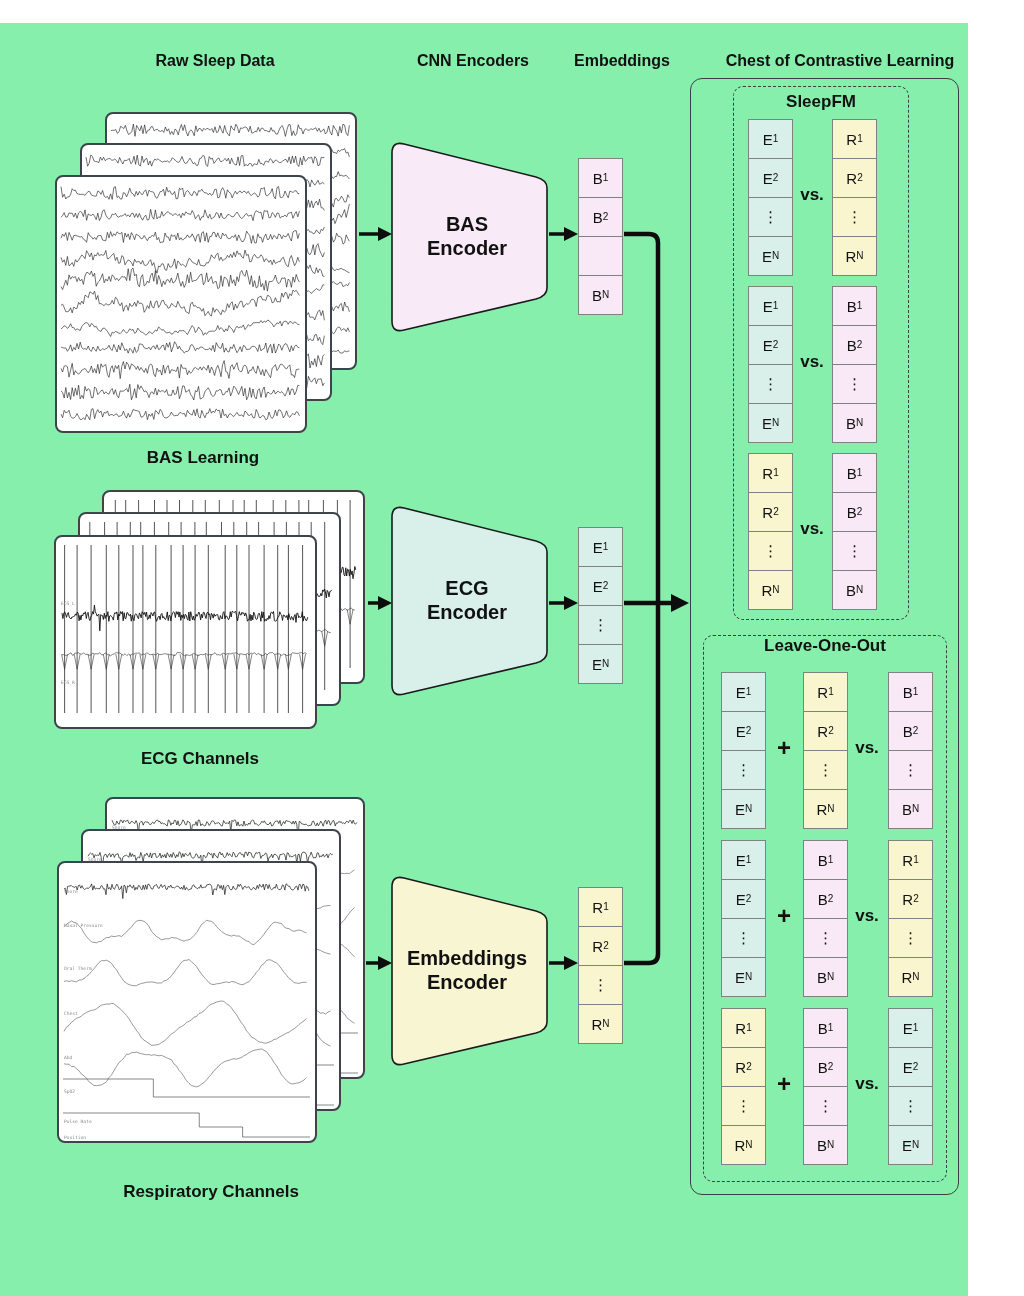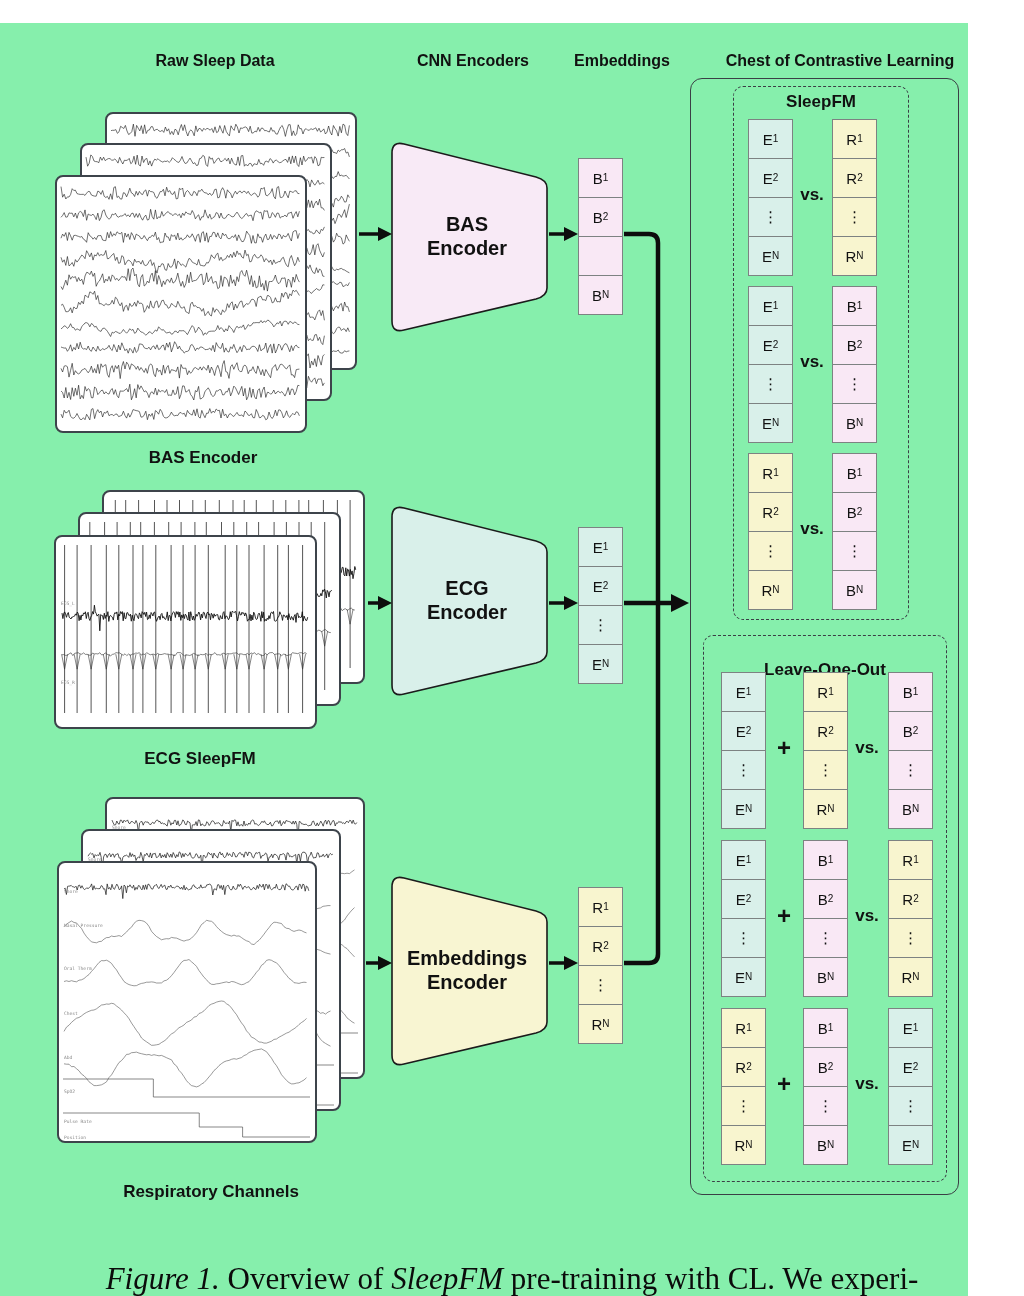--- a/index.html
+++ b/index.html
@@ -104,21 +104,21 @@
         <path d="M 4.0 80.3 L 5.6 85.2 L 7.2 82.8 L 8.8 88.4 L 10.4 79.5 L 12.0 88.9 L 13.6 87.6 L 15.2 85.5 L 16.8 89.3 L 18.4 82.6 L 20.0 85.1 L 21.6 83.1 L 23.2 80.5 L 24.8 78.0 L 26.4 79.3 L 28.0 81.7 L 29.6 73.7 L 31.2 76.4 L 32.8 79.8 L 34.4 75.9 L 36.0 83.1 L 37.6 77.9 L 39.2 78.9 L 40.8 75.6 L 42.4 78.9 L 44.0 77.4 L 45.6 78.3 L 47.2 77.8 L 48.8 73.5 L 50.4 81.7 L 52.0 81.5 L 53.6 79.6 L 55.2 77.8 L 56.8 76.5 L 58.4 83.5 L 60.0 80.2 L 61.6 86.3 L 63.2 85.8 L 64.8 78.7 L 66.4 79.8 L 68.0 87.8 L 69.6 85.1 L 71.2 83.0 L 72.8 83.8 L 74.4 85.5 L 76.0 88.9 L 77.6 82.2 L 79.2 85.2 L 80.8 84.6 L 82.4 84.6 L 84.0 87.1 L 85.6 83.4 L 87.2 87.9 L 88.8 88.6 L 90.4 87.6 L 92.0 84.5 L 93.6 82.7 L 95.2 88.5 L 96.8 85.6 L 98.4 92.0 L 100.0 96.1 L 101.6 89.1 L 103.2 89.8 L 104.8 86.7 L 106.4 87.1 L 108.0 92.7 L 109.6 93.3 L 111.2 86.5 L 112.8 90.0 L 114.4 90.2 L 116.0 87.6 L 117.6 81.9 L 119.2 91.6 L 120.8 83.9 L 122.4 85.7 L 124.0 88.4 L 125.6 87.2 L 127.2 88.5 L 128.8 90.1 L 130.4 85.5 L 132.0 81.4 L 133.6 82.4 L 135.2 85.1 L 136.8 86.0 L 138.4 86.6 L 140.0 88.1 L 141.6 82.4 L 143.2 88.2 L 144.8 88.5 L 146.4 88.9 L 148.0 88.7 L 149.6 85.5 L 151.2 86.1 L 152.8 83.3 L 154.4 77.8 L 156.0 80.2 L 157.6 81.4 L 159.2 77.6 L 160.8 76.1 L 162.4 83.4 L 164.0 80.2 L 165.6 83.7 L 167.2 82.4 L 168.8 81.7 L 170.4 78.4 L 172.0 80.5 L 173.6 77.1 L 175.2 80.6 L 176.8 75.3 L 178.4 79.8 L 180.0 73.9 L 181.6 77.4 L 183.2 76.4 L 184.8 80.0 L 186.4 81.2 L 188.0 73.1 L 189.6 78.6 L 191.2 77.3 L 192.8 84.9 L 194.4 84.4 L 196.0 79.4 L 197.6 77.3 L 199.2 80.1 L 200.8 81.0 L 202.4 80.3 L 204.0 77.8 L 205.6 79.8 L 207.2 84.8 L 208.8 81.6 L 210.4 82.8 L 212.0 85.4 L 213.6 83.0 L 215.2 87.7 L 216.8 82.8 L 218.4 86.4 L 220.0 85.5 L 221.6 84.6 L 223.2 84.6 L 224.8 81.4 L 226.4 80.3 L 228.0 85.2 L 229.6 88.5 L 231.2 89.8 L 232.8 81.5 L 234.4 78.5 L 236.0 83.9 L 237.6 88.7 L 239.2 85.8 L 240.8 80.3 L 242.4 84.8" fill="none" stroke="#1c1c1c" stroke-width="0.7" opacity="0.9"></path>
         <path d="M 4.0 109.6 L 5.6 112.5 L 7.2 107.9 L 8.8 103.2 L 10.4 108.2 L 12.0 97.8 L 13.6 102.2 L 15.2 99.6 L 16.8 100.5 L 18.4 99.6 L 20.0 104.6 L 21.6 100.5 L 23.2 104.0 L 24.8 102.2 L 26.4 107.4 L 28.0 99.0 L 29.6 95.4 L 31.2 95.7 L 32.8 97.6 L 34.4 94.1 L 36.0 99.4 L 37.6 96.2 L 39.2 109.3 L 40.8 105.5 L 42.4 104.0 L 44.0 100.7 L 45.6 96.8 L 47.2 105.8 L 48.8 102.1 L 50.4 104.1 L 52.0 99.4 L 53.6 104.4 L 55.2 97.9 L 56.8 99.5 L 58.4 102.9 L 60.0 101.3 L 61.6 103.7 L 63.2 101.7 L 64.8 99.4 L 66.4 100.1 L 68.0 99.8 L 69.6 103.6 L 71.2 91.7 L 72.8 103.6 L 74.4 92.7 L 76.0 91.0 L 77.6 98.9 L 79.2 97.2 L 80.8 107.2 L 82.4 109.8 L 84.0 100.3 L 85.6 97.6 L 87.2 109.0 L 88.8 107.6 L 90.4 104.0 L 92.0 105.9 L 93.6 98.5 L 95.2 96.1 L 96.8 104.3 L 98.4 93.5 L 100.0 107.3 L 101.6 98.5 L 103.2 103.0 L 104.8 109.7 L 106.4 103.9 L 108.0 107.5 L 109.6 102.9 L 111.2 102.7 L 112.8 105.5 L 114.4 100.9 L 116.0 106.1 L 117.6 105.1 L 119.2 102.1 L 120.8 96.1 L 122.4 103.9 L 124.0 109.2 L 125.6 104.4 L 127.2 110.4 L 128.8 106.9 L 130.4 97.8 L 132.0 105.9 L 133.6 95.2 L 135.2 104.7 L 136.8 103.7 L 138.4 103.5 L 140.0 102.6 L 141.6 100.2 L 143.2 97.7 L 144.8 97.2 L 146.4 107.8 L 148.0 105.1 L 149.6 95.8 L 151.2 105.0 L 152.8 102.1 L 154.4 99.5 L 156.0 106.4 L 157.6 104.9 L 159.2 104.5 L 160.8 111.6 L 162.4 110.6 L 164.0 98.6 L 165.6 109.4 L 167.2 100.2 L 168.8 100.8 L 170.4 103.2 L 172.0 109.5 L 173.6 98.0 L 175.2 106.3 L 176.8 102.7 L 178.4 108.8 L 180.0 99.7 L 181.6 104.6 L 183.2 95.6 L 184.8 93.5 L 186.4 97.7 L 188.0 99.3 L 189.6 93.2 L 191.2 100.0 L 192.8 107.4 L 194.4 98.6 L 196.0 109.8 L 197.6 103.7 L 199.2 110.9 L 200.8 109.9 L 202.4 98.8 L 204.0 109.9 L 205.6 106.4 L 207.2 113.2 L 208.8 103.5 L 210.4 114.1 L 212.0 104.7 L 213.6 104.5 L 215.2 104.5 L 216.8 102.4 L 218.4 98.0 L 220.0 104.2 L 221.6 106.8 L 223.2 105.2 L 224.8 101.0 L 226.4 101.3 L 228.0 100.8 L 229.6 110.2 L 231.2 102.0 L 232.8 103.7 L 234.4 110.3 L 236.0 100.0 L 237.6 105.2 L 239.2 97.4 L 240.8 102.2 L 242.4 105.1" fill="none" stroke="#1c1c1c" stroke-width="0.7" opacity="0.9"></path>
         <path d="M 4.0 128.3 L 5.6 127.2 L 7.2 130.4 L 8.8 134.7 L 10.4 134.7 L 12.0 134.0 L 13.6 130.8 L 15.2 135.9 L 16.8 129.9 L 18.4 131.5 L 20.0 131.4 L 21.6 125.3 L 23.2 127.5 L 24.8 124.1 L 26.4 126.8 L 28.0 118.2 L 29.6 119.1 L 31.2 120.7 L 32.8 114.9 L 34.4 115.6 L 36.0 117.3 L 37.6 114.2 L 39.2 122.6 L 40.8 118.5 L 42.4 126.8 L 44.0 126.6 L 45.6 127.7 L 47.2 128.7 L 48.8 126.6 L 50.4 127.7 L 52.0 127.9 L 53.6 126.9 L 55.2 123.3 L 56.8 127.1 L 58.4 120.2 L 60.0 121.7 L 61.6 126.1 L 63.2 128.8 L 64.8 125.7 L 66.4 134.4 L 68.0 129.4 L 69.6 128.3 L 71.2 133.4 L 72.8 126.4 L 74.4 129.3 L 76.0 128.6 L 77.6 125.2 L 79.2 129.3 L 80.8 123.7 L 82.4 126.6 L 84.0 126.0 L 85.6 127.2 L 87.2 135.3 L 88.8 132.6 L 90.4 128.6 L 92.0 131.5 L 93.6 123.9 L 95.2 130.0 L 96.8 131.0 L 98.4 124.9 L 100.0 123.9 L 101.6 130.5 L 103.2 127.9 L 104.8 123.6 L 106.4 123.2 L 108.0 127.6 L 109.6 127.9 L 111.2 131.3 L 112.8 130.4 L 114.4 126.5 L 116.0 127.6 L 117.6 129.3 L 119.2 130.1 L 120.8 124.3 L 122.4 127.8 L 124.0 130.9 L 125.6 130.9 L 127.2 129.7 L 128.8 134.7 L 130.4 135.5 L 132.0 136.6 L 133.6 127.0 L 135.2 125.1 L 136.8 129.3 L 138.4 128.5 L 140.0 130.4 L 141.6 130.5 L 143.2 131.2 L 144.8 134.3 L 146.4 131.5 L 148.0 138.7 L 149.6 136.6 L 151.2 134.4 L 152.8 137.9 L 154.4 139.0 L 156.0 130.6 L 157.6 135.3 L 159.2 132.1 L 160.8 133.0 L 162.4 135.6 L 164.0 137.8 L 165.6 132.8 L 167.2 135.2 L 168.8 133.8 L 170.4 126.7 L 172.0 130.6 L 173.6 126.3 L 175.2 124.8 L 176.8 133.0 L 178.4 127.0 L 180.0 131.2 L 181.6 127.6 L 183.2 124.5 L 184.8 124.0 L 186.4 130.4 L 188.0 128.0 L 189.6 126.6 L 191.2 127.4 L 192.8 125.5 L 194.4 122.6 L 196.0 122.2 L 197.6 123.6 L 199.2 129.5 L 200.8 120.8 L 202.4 119.9 L 204.0 119.2 L 205.6 122.9 L 207.2 122.7 L 208.8 123.6 L 210.4 118.5 L 212.0 118.8 L 213.6 120.6 L 215.2 125.9 L 216.8 125.1 L 218.4 120.7 L 220.0 124.8 L 221.6 124.6 L 223.2 125.0 L 224.8 116.1 L 226.4 120.2 L 228.0 115.6 L 229.6 116.0 L 231.2 121.7 L 232.8 116.8 L 234.4 118.7 L 236.0 113.1 L 237.6 114.6 L 239.2 113.3 L 240.8 115.8 L 242.4 118.5" fill="none" stroke="#1c1c1c" stroke-width="0.7" opacity="0.9"></path>
         <path d="M 4.0 151.9 L 5.6 150.7 L 7.2 148.8 L 8.8 149.4 L 10.4 151.4 L 12.0 150.0 L 13.6 146.7 L 15.2 150.4 L 16.8 150.6 L 18.4 153.2 L 20.0 151.8 L 21.6 152.6 L 23.2 153.5 L 24.8 149.4 L 26.4 147.9 L 28.0 145.9 L 29.6 145.7 L 31.2 146.6 L 32.8 149.8 L 34.4 146.5 L 36.0 147.6 L 37.6 150.1 L 39.2 149.3 L 40.8 152.5 L 42.4 153.7 L 44.0 154.4 L 45.6 151.5 L 47.2 151.1 L 48.8 152.3 L 50.4 154.3 L 52.0 156.9 L 53.6 159.5 L 55.2 155.2 L 56.8 156.0 L 58.4 154.5 L 60.0 155.0 L 61.6 156.0 L 63.2 156.5 L 64.8 154.9 L 66.4 152.5 L 68.0 154.6 L 69.6 156.2 L 71.2 154.4 L 72.8 151.7 L 74.4 153.3 L 76.0 152.4 L 77.6 156.3 L 79.2 155.3 L 80.8 151.1 L 82.4 153.3 L 84.0 155.0 L 85.6 155.4 L 87.2 156.6 L 88.8 158.1 L 90.4 157.0 L 92.0 154.8 L 93.6 155.3 L 95.2 156.8 L 96.8 155.1 L 98.4 153.0 L 100.0 154.2 L 101.6 149.9 L 103.2 151.4 L 104.8 153.2 L 106.4 152.6 L 108.0 154.8 L 109.6 155.9 L 111.2 155.6 L 112.8 155.0 L 114.4 157.2 L 116.0 156.7 L 117.6 154.3 L 119.2 154.2 L 120.8 156.0 L 122.4 153.5 L 124.0 153.9 L 125.6 153.7 L 127.2 153.8 L 128.8 155.6 L 130.4 157.6 L 132.0 154.4 L 133.6 151.4 L 135.2 148.6 L 136.8 150.4 L 138.4 155.6 L 140.0 153.3 L 141.6 150.1 L 143.2 152.2 L 144.8 154.0 L 146.4 158.3 L 148.0 155.8 L 149.6 157.3 L 151.2 154.9 L 152.8 154.3 L 154.4 154.2 L 156.0 154.1 L 157.6 154.1 L 159.2 152.8 L 160.8 148.5 L 162.4 152.6 L 164.0 150.5 L 165.6 152.1 L 167.2 154.9 L 168.8 151.8 L 170.4 154.0 L 172.0 148.6 L 173.6 150.7 L 175.2 152.3 L 176.8 155.5 L 178.4 151.6 L 180.0 149.2 L 181.6 151.0 L 183.2 149.9 L 184.8 150.3 L 186.4 147.9 L 188.0 152.5 L 189.6 150.5 L 191.2 147.6 L 192.8 149.0 L 194.4 148.3 L 196.0 145.8 L 197.6 145.8 L 199.2 145.6 L 200.8 145.6 L 202.4 145.8 L 204.0 143.5 L 205.6 145.9 L 207.2 144.0 L 208.8 145.2 L 210.4 143.2 L 212.0 143.5 L 213.6 145.5 L 215.2 146.8 L 216.8 149.9 L 218.4 148.0 L 220.0 145.8 L 221.6 146.7 L 223.2 144.2 L 224.8 149.0 L 226.4 144.9 L 228.0 144.1 L 229.6 144.5 L 231.2 147.3 L 232.8 144.5 L 234.4 145.0 L 236.0 146.8 L 237.6 144.9 L 239.2 145.8 L 240.8 147.4 L 242.4 147.6" fill="none" stroke="#1c1c1c" stroke-width="0.7" opacity="0.9"></path>
         <path d="M 4.0 170.0 L 5.6 170.6 L 7.2 171.1 L 8.8 170.9 L 10.4 174.3 L 12.0 172.1 L 13.6 167.8 L 15.2 174.2 L 16.8 170.4 L 18.4 172.8 L 20.0 166.4 L 21.6 172.0 L 23.2 165.2 L 24.8 170.7 L 26.4 172.0 L 28.0 171.6 L 29.6 172.6 L 31.2 169.0 L 32.8 173.1 L 34.4 174.3 L 36.0 170.0 L 37.6 172.3 L 39.2 174.3 L 40.8 169.2 L 42.4 173.1 L 44.0 173.4 L 45.6 171.5 L 47.2 172.7 L 48.8 171.7 L 50.4 171.0 L 52.0 168.3 L 53.6 172.0 L 55.2 173.5 L 56.8 167.5 L 58.4 171.3 L 60.0 175.0 L 61.6 168.2 L 63.2 173.0 L 64.8 165.8 L 66.4 169.8 L 68.0 173.7 L 69.6 171.9 L 71.2 176.2 L 72.8 171.3 L 74.4 172.9 L 76.0 176.1 L 77.6 170.3 L 79.2 175.4 L 80.8 173.8 L 82.4 166.9 L 84.0 167.1 L 85.6 167.6 L 87.2 170.7 L 88.8 171.5 L 90.4 171.7 L 92.0 170.2 L 93.6 172.9 L 95.2 169.8 L 96.8 168.9 L 98.4 172.1 L 100.0 167.8 L 101.6 172.5 L 103.2 171.8 L 104.8 168.8 L 106.4 168.0 L 108.0 173.2 L 109.6 166.0 L 111.2 170.3 L 112.8 165.3 L 114.4 174.9 L 116.0 170.3 L 117.6 164.7 L 119.2 167.2 L 120.8 172.0 L 122.4 169.0 L 124.0 172.7 L 125.6 173.5 L 127.2 176.1 L 128.8 174.5 L 130.4 174.4 L 132.0 173.3 L 133.6 168.3 L 135.2 167.5 L 136.8 170.1 L 138.4 173.7 L 140.0 171.0 L 141.6 172.2 L 143.2 170.0 L 144.8 170.1 L 146.4 170.9 L 148.0 172.7 L 149.6 172.5 L 151.2 172.3 L 152.8 171.0 L 154.4 173.4 L 156.0 168.3 L 157.6 174.8 L 159.2 165.6 L 160.8 168.9 L 162.4 170.9 L 164.0 171.4 L 165.6 166.2 L 167.2 175.2 L 168.8 170.9 L 170.4 174.4 L 172.0 175.1 L 173.6 169.8 L 175.2 171.7 L 176.8 167.4 L 178.4 172.0 L 180.0 175.7 L 181.6 173.3 L 183.2 169.7 L 184.8 174.7 L 186.4 168.5 L 188.0 169.3 L 189.6 172.7 L 191.2 172.2 L 192.8 172.3 L 194.4 169.9 L 196.0 169.2 L 197.6 169.6 L 199.2 171.0 L 200.8 174.5 L 202.4 167.7 L 204.0 173.9 L 205.6 172.1 L 207.2 171.5 L 208.8 166.0 L 210.4 175.6 L 212.0 170.3 L 213.6 167.4 L 215.2 176.1 L 216.8 166.8 L 218.4 176.0 L 220.0 172.3 L 221.6 167.0 L 223.2 168.6 L 224.8 173.2 L 226.4 169.0 L 228.0 166.7 L 229.6 167.1 L 231.2 170.6 L 232.8 174.8 L 234.4 168.7 L 236.0 173.7 L 237.6 169.4 L 239.2 168.0 L 240.8 170.3 L 242.4 170.6" fill="none" stroke="#1c1c1c" stroke-width="0.7" opacity="0.9"></path>
         <path d="M 4.0 191.4 L 5.6 195.0 L 7.2 189.1 L 8.8 188.7 L 10.4 189.7 L 12.0 200.1 L 13.6 193.3 L 15.2 186.3 L 16.8 198.0 L 18.4 193.7 L 20.0 196.0 L 21.6 196.9 L 23.2 195.8 L 24.8 193.1 L 26.4 192.4 L 28.0 191.4 L 29.6 193.6 L 31.2 195.8 L 32.8 193.6 L 34.4 189.1 L 36.0 195.6 L 37.6 191.6 L 39.2 196.1 L 40.8 187.4 L 42.4 196.5 L 44.0 186.8 L 45.6 190.2 L 47.2 188.4 L 48.8 187.7 L 50.4 197.4 L 52.0 200.3 L 53.6 191.5 L 55.2 188.7 L 56.8 195.2 L 58.4 188.6 L 60.0 191.7 L 61.6 188.2 L 63.2 201.6 L 64.8 189.4 L 66.4 184.5 L 68.0 192.0 L 69.6 185.2 L 71.2 187.3 L 72.8 192.5 L 74.4 186.9 L 76.0 188.0 L 77.6 189.2 L 79.2 192.3 L 80.8 189.2 L 82.4 193.3 L 84.0 190.5 L 85.6 192.8 L 87.2 195.4 L 88.8 191.4 L 90.4 196.3 L 92.0 188.9 L 93.6 186.9 L 95.2 188.3 L 96.8 196.9 L 98.4 199.7 L 100.0 191.1 L 101.6 194.5 L 103.2 193.1 L 104.8 198.1 L 106.4 188.2 L 108.0 196.3 L 109.6 190.6 L 111.2 188.5 L 112.8 196.4 L 114.4 192.7 L 116.0 193.1 L 117.6 193.6 L 119.2 194.5 L 120.8 189.9 L 122.4 201.1 L 124.0 187.5 L 125.6 191.2 L 127.2 191.3 L 128.8 191.1 L 130.4 197.7 L 132.0 193.7 L 133.6 196.3 L 135.2 194.6 L 136.8 191.4 L 138.4 190.5 L 140.0 191.8 L 141.6 192.7 L 143.2 189.9 L 144.8 193.1 L 146.4 189.8 L 148.0 191.2 L 149.6 193.3 L 151.2 188.2 L 152.8 195.9 L 154.4 190.0 L 156.0 193.3 L 157.6 198.5 L 159.2 191.7 L 160.8 188.3 L 162.4 192.8 L 164.0 199.7 L 165.6 187.6 L 167.2 183.6 L 168.8 194.6 L 170.4 195.3 L 172.0 201.4 L 173.6 189.7 L 175.2 187.7 L 176.8 192.3 L 178.4 188.6 L 180.0 185.7 L 181.6 193.1 L 183.2 194.5 L 184.8 194.5 L 186.4 189.2 L 188.0 188.0 L 189.6 190.0 L 191.2 196.7 L 192.8 193.2 L 194.4 193.4 L 196.0 189.7 L 197.6 194.3 L 199.2 196.4 L 200.8 188.9 L 202.4 192.9 L 204.0 197.8 L 205.6 192.6 L 207.2 198.9 L 208.8 192.5 L 210.4 195.3 L 212.0 198.1 L 213.6 200.7 L 215.2 191.1 L 216.8 189.8 L 218.4 187.6 L 220.0 193.5 L 221.6 191.2 L 223.2 187.5 L 224.8 187.3 L 226.4 188.5 L 228.0 190.9 L 229.6 191.9 L 231.2 189.5 L 232.8 187.9 L 234.4 198.0 L 236.0 197.8 L 237.6 200.6 L 239.2 192.7 L 240.8 192.3 L 242.4 192.1" fill="none" stroke="#1c1c1c" stroke-width="0.7" opacity="0.9"></path>
         <path d="M 4.0 214.0 L 5.6 215.5 L 7.2 221.0 L 8.8 210.5 L 10.4 220.9 L 12.0 215.4 L 13.6 222.5 L 15.2 210.7 L 16.8 219.3 L 18.4 211.2 L 20.0 218.2 L 21.6 208.2 L 23.2 221.9 L 24.8 218.3 L 26.4 221.5 L 28.0 209.5 L 29.6 214.1 L 31.2 211.6 L 32.8 212.9 L 34.4 220.7 L 36.0 220.8 L 37.6 209.9 L 39.2 211.6 L 40.8 217.6 L 42.4 215.8 L 44.0 213.6 L 45.6 213.2 L 47.2 217.0 L 48.8 214.8 L 50.4 216.5 L 52.0 217.1 L 53.6 213.3 L 55.2 211.5 L 56.8 217.4 L 58.4 212.7 L 60.0 218.5 L 61.6 220.8 L 63.2 213.9 L 64.8 214.2 L 66.4 214.1 L 68.0 213.0 L 69.6 211.6 L 71.2 214.9 L 72.8 207.2 L 74.4 222.8 L 76.0 218.6 L 77.6 211.7 L 79.2 220.9 L 80.8 207.6 L 82.4 212.3 L 84.0 208.9 L 85.6 211.7 L 87.2 214.8 L 88.8 213.8 L 90.4 216.2 L 92.0 220.6 L 93.6 215.7 L 95.2 214.8 L 96.8 217.2 L 98.4 211.1 L 100.0 218.1 L 101.6 212.6 L 103.2 215.0 L 104.8 213.6 L 106.4 214.0 L 108.0 215.5 L 109.6 212.5 L 111.2 218.4 L 112.8 218.0 L 114.4 218.5 L 116.0 212.9 L 117.6 217.5 L 119.2 216.8 L 120.8 209.6 L 122.4 221.7 L 124.0 217.4 L 125.6 208.9 L 127.2 209.0 L 128.8 215.1 L 130.4 214.4 L 132.0 212.5 L 133.6 217.6 L 135.2 219.5 L 136.8 223.0 L 138.4 213.6 L 140.0 214.8 L 141.6 209.4 L 143.2 222.0 L 144.8 221.4 L 146.4 219.8 L 148.0 214.3 L 149.6 212.8 L 151.2 210.8 L 152.8 213.6 L 154.4 218.0 L 156.0 219.5 L 157.6 218.3 L 159.2 213.8 L 160.8 214.0 L 162.4 212.6 L 164.0 212.8 L 165.6 217.9 L 167.2 217.7 L 168.8 214.6 L 170.4 214.9 L 172.0 210.9 L 173.6 218.9 L 175.2 215.1 L 176.8 209.1 L 178.4 210.7 L 180.0 214.0 L 181.6 217.5 L 183.2 213.5 L 184.8 209.4 L 186.4 219.0 L 188.0 211.4 L 189.6 222.8 L 191.2 219.4 L 192.8 210.6 L 194.4 220.4 L 196.0 212.0 L 197.6 219.9 L 199.2 222.0 L 200.8 213.4 L 202.4 211.7 L 204.0 220.4 L 205.6 213.1 L 207.2 210.0 L 208.8 220.4 L 210.4 215.3 L 212.0 215.6 L 213.6 217.2 L 215.2 216.2 L 216.8 213.0 L 218.4 217.0 L 220.0 214.9 L 221.6 214.3 L 223.2 216.0 L 224.8 214.6 L 226.4 216.5 L 228.0 219.1 L 229.6 215.6 L 231.2 210.5 L 232.8 217.9 L 234.4 212.1 L 236.0 212.2 L 237.6 217.9 L 239.2 214.5 L 240.8 208.4 L 242.4 208.6" fill="none" stroke="#1c1c1c" stroke-width="0.7" opacity="0.9"></path>
         <path d="M 4.0 237.1 L 5.6 240.8 L 7.2 233.3 L 8.8 235.9 L 10.4 235.3 L 12.0 233.2 L 13.6 239.4 L 15.2 240.9 L 16.8 241.2 L 18.4 239.6 L 20.0 236.5 L 21.6 239.6 L 23.2 242.4 L 24.8 242.5 L 26.4 240.7 L 28.0 242.7 L 29.6 237.3 L 31.2 239.9 L 32.8 242.9 L 34.4 232.4 L 36.0 231.6 L 37.6 241.6 L 39.2 235.6 L 40.8 232.6 L 42.4 235.8 L 44.0 234.0 L 45.6 240.0 L 47.2 235.4 L 48.8 236.2 L 50.4 233.9 L 52.0 238.7 L 53.6 237.7 L 55.2 237.5 L 56.8 238.8 L 58.4 237.1 L 60.0 237.1 L 61.6 239.6 L 63.2 239.0 L 64.8 238.3 L 66.4 234.2 L 68.0 238.5 L 69.6 241.1 L 71.2 236.3 L 72.8 240.1 L 74.4 237.1 L 76.0 232.6 L 77.6 233.1 L 79.2 233.6 L 80.8 233.9 L 82.4 234.6 L 84.0 240.1 L 85.6 240.0 L 87.2 238.0 L 88.8 234.2 L 90.4 242.7 L 92.0 237.0 L 93.6 239.3 L 95.2 236.4 L 96.8 242.4 L 98.4 233.6 L 100.0 234.8 L 101.6 237.2 L 103.2 232.3 L 104.8 234.7 L 106.4 239.3 L 108.0 240.9 L 109.6 240.8 L 111.2 240.1 L 112.8 238.3 L 114.4 235.1 L 116.0 237.9 L 117.6 238.8 L 119.2 238.3 L 120.8 238.5 L 122.4 235.9 L 124.0 235.5 L 125.6 237.1 L 127.2 236.2 L 128.8 239.7 L 130.4 233.4 L 132.0 236.1 L 133.6 237.2 L 135.2 238.1 L 136.8 232.8 L 138.4 238.8 L 140.0 231.8 L 141.6 239.8 L 143.2 241.1 L 144.8 233.4 L 146.4 237.5 L 148.0 240.7 L 149.6 236.1 L 151.2 236.3 L 152.8 231.6 L 154.4 236.2 L 156.0 234.1 L 157.6 235.5 L 159.2 232.0 L 160.8 233.6 L 162.4 233.3 L 164.0 241.0 L 165.6 232.2 L 167.2 238.7 L 168.8 237.1 L 170.4 241.0 L 172.0 237.4 L 173.6 236.7 L 175.2 238.5 L 176.8 239.5 L 178.4 237.5 L 180.0 235.4 L 181.6 238.2 L 183.2 238.5 L 184.8 237.9 L 186.4 239.7 L 188.0 234.0 L 189.6 235.5 L 191.2 238.2 L 192.8 238.4 L 194.4 236.7 L 196.0 240.6 L 197.6 240.8 L 199.2 232.5 L 200.8 235.8 L 202.4 240.7 L 204.0 240.4 L 205.6 238.4 L 207.2 239.2 L 208.8 242.8 L 210.4 241.7 L 212.0 235.0 L 213.6 239.6 L 215.2 241.5 L 216.8 239.0 L 218.4 233.2 L 220.0 238.8 L 221.6 232.9 L 223.2 233.0 L 224.8 235.8 L 226.4 240.9 L 228.0 238.3 L 229.6 233.8 L 231.2 238.9 L 232.8 240.4 L 234.4 237.9 L 236.0 236.4 L 237.6 238.0 L 239.2 234.8 L 240.8 235.3 L 242.4 238.8" fill="none" stroke="#1c1c1c" stroke-width="0.7" opacity="0.9"></path>
       </svg>
     </div>
-  <div class="stacklabel" style="left:203px;top:425px">BAS Encoder</div>
+  <div class="stacklabel" style="left:203px;top:425px">BAS Learning</div>
 
   <div class="card" style="left:102px;top:467px;width:263px;height:194px">
     <svg width="258" height="189" viewBox="0 0 258 189">
         <path d="M 11.3 8 L 11.3 176" fill="none" stroke="#2a2a2a" stroke-width="0.8"></path>
         <path d="M 21.7 8 L 21.7 176" fill="none" stroke="#2a2a2a" stroke-width="0.8"></path>
         <path d="M 34.6 8 L 34.6 176" fill="none" stroke="#2a2a2a" stroke-width="0.8"></path>
         <path d="M 50.5 8 L 50.5 176" fill="none" stroke="#2a2a2a" stroke-width="0.8"></path>
         <path d="M 63.0 8 L 63.0 176" fill="none" stroke="#2a2a2a" stroke-width="0.8"></path>
         <path d="M 75.5 8 L 75.5 176" fill="none" stroke="#2a2a2a" stroke-width="0.8"></path>
         <path d="M 88.8 8 L 88.8 176" fill="none" stroke="#2a2a2a" stroke-width="0.8"></path>
@@ -244,21 +244,21 @@
         <path d="M 177.8280069394451 117.17999999999999 L 180.8280069394451 132.18 L 183.8280069394451 117.17999999999999" fill="none" stroke="#333" stroke-width="0.6"></path>
         <path d="M 189.97500395081522 117.17999999999999 L 192.97500395081522 132.18 L 195.97500395081522 117.17999999999999" fill="none" stroke="#333" stroke-width="0.6"></path>
         <path d="M 205.08756750139096 117.17999999999999 L 208.08756750139096 132.18 L 211.08756750139096 117.17999999999999" fill="none" stroke="#333" stroke-width="0.6"></path>
         <path d="M 218.69377571137414 117.17999999999999 L 221.69377571137414 132.18 L 224.69377571137414 117.17999999999999" fill="none" stroke="#333" stroke-width="0.6"></path>
         <path d="M 229.38659526211106 117.17999999999999 L 232.38659526211106 132.18 L 235.38659526211106 117.17999999999999" fill="none" stroke="#333" stroke-width="0.6"></path>
         <path d="M 243.58567082788795 117.17999999999999 L 246.58567082788795 132.18 L 249.58567082788795 117.17999999999999" fill="none" stroke="#333" stroke-width="0.6"></path>
         <text x="5" y="68.03999999999999" font-size="4.6" fill="#8a8a8a" font-family="&quot;DejaVu Sans Mono&quot;,monospace">ECG_L</text>
         <text x="5" y="147.42000000000002" font-size="4.6" fill="#8a8a8a" font-family="&quot;DejaVu Sans Mono&quot;,monospace">ECG_R</text>
       </svg>
     </div>
-  <div class="stacklabel" style="left:200px;top:726px">ECG SleepFM</div>
+  <div class="stacklabel" style="left:200px;top:726px">ECG Channels</div>
 
   <div class="card" style="left:105px;top:774px;width:260px;height:282px">
     <svg width="255" height="277" viewBox="0 0 255 277">
         <path d="M 5.0 21.1 L 6.2 23.9 L 7.4 26.1 L 8.6 25.8 L 9.8 22.0 L 11.0 24.5 L 12.2 25.2 L 13.4 21.1 L 14.6 21.3 L 15.8 24.0 L 17.0 21.2 L 18.2 22.4 L 19.4 22.1 L 20.6 20.9 L 21.8 24.1 L 23.0 24.7 L 24.2 22.5 L 25.4 22.6 L 26.6 23.6 L 27.8 24.6 L 29.0 21.5 L 30.2 24.4 L 31.4 33.7 L 32.6 23.9 L 33.8 22.8 L 35.0 22.5 L 36.2 26.2 L 37.4 23.3 L 38.6 22.7 L 39.8 23.2 L 41.0 23.0 L 42.2 24.8 L 43.4 26.0 L 44.6 24.1 L 45.8 23.1 L 47.0 24.7 L 48.2 23.0 L 49.4 21.3 L 50.6 21.0 L 51.8 22.8 L 53.0 22.4 L 54.2 24.8 L 55.4 23.7 L 56.6 25.1 L 57.8 24.6 L 59.0 26.0 L 60.2 27.1 L 61.4 20.9 L 62.6 21.8 L 63.8 26.2 L 65.0 23.8 L 66.2 25.0 L 67.4 21.4 L 68.6 21.4 L 69.8 26.0 L 71.0 21.8 L 72.2 26.9 L 73.4 26.0 L 74.6 24.2 L 75.8 20.9 L 77.0 22.0 L 78.2 25.4 L 79.4 25.7 L 80.6 22.0 L 81.8 23.0 L 83.0 23.8 L 84.2 34.3 L 85.4 25.9 L 86.6 25.8 L 87.8 26.0 L 89.0 22.6 L 90.2 26.8 L 91.4 20.9 L 92.6 21.3 L 93.8 26.8 L 95.0 24.9 L 96.2 25.6 L 97.4 27.0 L 98.6 26.4 L 99.8 22.7 L 101.0 23.9 L 102.2 26.5 L 103.4 24.8 L 104.6 22.2 L 105.8 21.8 L 107.0 22.7 L 108.2 25.2 L 109.4 23.9 L 110.6 24.1 L 111.8 23.7 L 113.0 25.0 L 114.2 26.9 L 115.4 26.8 L 116.6 21.5 L 117.8 23.8 L 119.0 24.7 L 120.2 23.6 L 121.4 24.8 L 122.6 22.1 L 123.8 32.9 L 125.0 21.3 L 126.2 22.5 L 127.4 20.9 L 128.6 21.2 L 129.8 26.8 L 131.0 22.8 L 132.2 27.0 L 133.4 26.1 L 134.6 25.6 L 135.8 27.2 L 137.0 22.0 L 138.2 26.7 L 139.4 25.1 L 140.6 26.2 L 141.8 24.0 L 143.0 25.3 L 144.2 22.0 L 145.4 21.1 L 146.6 21.4 L 147.8 25.2 L 149.0 24.5 L 150.2 25.5 L 151.4 26.5 L 152.6 25.6 L 153.8 24.1 L 155.0 22.2 L 156.2 23.6 L 157.4 21.8 L 158.6 24.3 L 159.8 25.1 L 161.0 25.8 L 162.2 25.0 L 163.4 23.2 L 164.6 26.9 L 165.8 26.7 L 167.0 24.2 L 168.2 22.4 L 169.4 22.2 L 170.6 21.9 L 171.8 24.6 L 173.0 21.4 L 174.2 26.8 L 175.4 24.8 L 176.6 22.5 L 177.8 24.7 L 179.0 21.5 L 180.2 22.0 L 181.4 22.4 L 182.6 22.7 L 183.8 23.2 L 185.0 25.1 L 186.2 22.1 L 187.4 25.2 L 188.6 22.0 L 189.8 25.5 L 191.0 39.2 L 192.2 22.5 L 193.4 22.8 L 194.6 24.9 L 195.8 24.9 L 197.0 25.6 L 198.2 25.3 L 199.4 25.3 L 200.6 26.5 L 201.8 26.9 L 203.0 26.2 L 204.2 26.2 L 205.4 22.5 L 206.6 22.0 L 207.8 25.5 L 209.0 26.9 L 210.2 23.9 L 211.4 26.8 L 212.6 24.6 L 213.8 22.1 L 215.0 24.3 L 216.2 27.2 L 217.4 22.8 L 218.6 21.1 L 219.8 25.2 L 221.0 21.6 L 222.2 21.9 L 223.4 26.2 L 224.6 23.9 L 225.8 21.6 L 227.0 21.8 L 228.2 27.0 L 229.4 23.9 L 230.6 24.3 L 231.8 22.4 L 233.0 23.4 L 234.2 22.7 L 235.4 24.4 L 236.6 23.8 L 237.8 24.9 L 239.0 22.8 L 240.2 22.3 L 241.4 23.7 L 242.6 21.4 L 243.8 21.6 L 245.0 24.5 L 246.2 21.1 L 247.4 24.6 L 248.6 25.1 L 249.8 23.5" fill="none" stroke="#161616" stroke-width="0.7"></path>
         <path d="M 5.0 78.3 L 7.5 80.2 L 10.0 82.7 L 12.5 82.8 L 15.0 81.3 L 17.5 80.5 L 20.0 77.3 L 22.5 74.1 L 25.0 70.5 L 27.5 66.0 L 30.0 63.7 L 32.5 62.7 L 35.0 61.8 L 37.5 62.8 L 40.0 62.8 L 42.5 64.4 L 45.0 64.4 L 47.5 64.4 L 50.0 65.2 L 52.5 64.2 L 55.0 64.5 L 57.5 63.8 L 60.0 63.6 L 62.5 64.7 L 65.0 67.7 L 67.5 69.7 L 70.0 73.1 L 72.5 77.2 L 75.0 79.7 L 77.5 81.9 L 80.0 83.6 L 82.5 81.7 L 85.0 80.9 L 87.5 78.0 L 90.0 75.5 L 92.5 72.0 L 95.0 69.1 L 97.5 68.2 L 100.0 66.2 L 102.5 66.6 L 105.0 65.8 L 107.5 66.7 L 110.0 66.1 L 112.5 66.0 L 115.0 65.7 L 117.5 63.5 L 120.0 62.3 L 122.5 60.7 L 125.0 60.2 L 127.5 60.3 L 130.0 62.0 L 132.5 64.6 L 135.0 68.5 L 137.5 71.8 L 140.0 76.0 L 142.5 78.9 L 145.0 81.1 L 147.5 82.3 L 150.0 80.7 L 152.5 80.3 L 155.0 78.0 L 157.5 76.5 L 160.0 73.9 L 162.5 72.1 L 165.0 71.8 L 167.5 70.6 L 170.0 70.4 L 172.5 70.0 L 175.0 70.7 L 177.5 69.8 L 180.0 68.1 L 182.5 65.1 L 185.0 63.7 L 187.5 60.7 L 190.0 59.2 L 192.5 58.5 L 195.0 58.7 L 197.5 59.8 L 200.0 61.5 L 202.5 65.4 L 205.0 68.5 L 207.5 72.6 L 210.0 75.1 L 212.5 78.0 L 215.0 79.7 L 217.5 79.4 L 220.0 77.6 L 222.5 76.4 L 225.0 75.2 L 227.5 75.6 L 230.0 75.0 L 232.5 74.5 L 235.0 74.3 L 237.5 74.7 L 240.0 74.2 L 242.5 74.6 L 245.0 72.6 L 247.5 70.9" fill="none" stroke="#555" stroke-width="0.6"></path>
         <path d="M 5.0 103.2 L 7.5 102.5 L 10.0 102.1 L 12.5 103.5 L 15.0 105.0 L 17.5 106.4 L 20.0 106.8 L 22.5 106.9 L 25.0 107.2 L 27.5 107.7 L 30.0 107.5 L 32.5 107.0 L 35.0 108.1 L 37.5 107.7 L 40.0 109.5 L 42.5 111.3 L 45.0 113.6 L 47.5 117.4 L 50.0 119.9 L 52.5 122.2 L 55.0 125.0 L 57.5 127.8 L 60.0 128.8 L 62.5 129.1 L 65.0 127.7 L 67.5 125.0 L 70.0 121.9 L 72.5 119.7 L 75.0 115.4 L 77.5 111.5 L 80.0 108.5 L 82.5 106.1 L 85.0 105.3 L 87.5 104.4 L 90.0 103.5 L 92.5 104.7 L 95.0 105.2 L 97.5 105.4 L 100.0 106.1 L 102.5 107.0 L 105.0 107.3 L 107.5 107.9 L 110.0 106.1 L 112.5 106.2 L 115.0 105.4 L 117.5 106.6 L 120.0 107.4 L 122.5 108.7 L 125.0 110.2 L 127.5 113.1 L 130.0 115.3 L 132.5 119.3 L 135.0 122.1 L 137.5 126.1 L 140.0 128.3 L 142.5 129.6 L 145.0 129.5 L 147.5 127.9 L 150.0 126.2 L 152.5 122.8 L 155.0 120.0 L 157.5 116.6 L 160.0 112.3 L 162.5 110.0 L 165.0 108.1 L 167.5 105.8 L 170.0 104.3 L 172.5 104.5 L 175.0 105.7 L 177.5 105.0 L 180.0 105.7 L 182.5 106.4 L 185.0 106.7 L 187.5 106.6 L 190.0 106.0 L 192.5 106.4 L 195.0 105.3 L 197.5 105.4 L 200.0 104.3 L 202.5 104.7 L 205.0 106.3 L 207.5 109.8 L 210.0 111.9 L 212.5 115.9 L 215.0 118.6 L 217.5 122.4 L 220.0 125.1 L 222.5 127.4 L 225.0 128.3 L 227.5 129.6 L 230.0 128.3 L 232.5 125.9 L 235.0 123.1 L 237.5 121.0 L 240.0 117.0 L 242.5 113.9 L 245.0 111.0 L 247.5 108.6" fill="none" stroke="#555" stroke-width="0.6"></path>
         <path d="M 5.0 147.0 L 7.5 149.8 L 10.0 151.5 L 12.5 152.6 L 15.0 153.2 L 17.5 155.6 L 20.0 157.8 L 22.5 159.5 L 25.0 161.3 L 27.5 162.0 L 30.0 165.1 L 32.5 167.3 L 35.0 170.3 L 37.5 172.2 L 40.0 174.9 L 42.5 177.7 L 45.0 180.0 L 47.5 180.6 L 50.0 182.3 L 52.5 182.8 L 55.0 182.6 L 57.5 182.5 L 60.0 181.1 L 62.5 178.3 L 65.0 175.8 L 67.5 173.1 L 70.0 168.8 L 72.5 165.5 L 75.0 161.0 L 77.5 158.4 L 80.0 154.2 L 82.5 150.6 L 85.0 147.5 L 87.5 145.7 L 90.0 144.7 L 92.5 143.1 L 95.0 142.1 L 97.5 142.8 L 100.0 141.6 L 102.5 142.4 L 105.0 143.0 L 107.5 143.8 L 110.0 143.8 L 112.5 144.7 L 115.0 146.2 L 117.5 147.2 L 120.0 147.1 L 122.5 149.0 L 125.0 149.7 L 127.5 151.2 L 130.0 153.7 L 132.5 154.7 L 135.0 157.0 L 137.5 159.9 L 140.0 163.6 L 142.5 165.4 L 145.0 168.9 L 147.5 173.2 L 150.0 176.2 L 152.5 178.4 L 155.0 180.2 L 157.5 182.1 L 160.0 182.7 L 162.5 184.1 L 165.0 184.2 L 167.5 181.9 L 170.0 180.8 L 172.5 178.1 L 175.0 175.7 L 177.5 172.9 L 180.0 169.7 L 182.5 166.0 L 185.0 162.5 L 187.5 158.6 L 190.0 156.2 L 192.5 152.6 L 195.0 150.6 L 197.5 148.9 L 200.0 147.8 L 202.5 147.2 L 205.0 145.9 L 207.5 144.7 L 210.0 144.1 L 212.5 144.1 L 215.0 144.1 L 217.5 143.3 L 220.0 143.5 L 222.5 143.3 L 225.0 143.8 L 227.5 144.7 L 230.0 144.3 L 232.5 145.3 L 235.0 145.7 L 237.5 148.1 L 240.0 149.6 L 242.5 152.6 L 245.0 155.2 L 247.5 157.9" fill="none" stroke="#555" stroke-width="0.6"></path>
         <path d="M 5.0 195.5 L 7.5 200.1 L 10.0 203.7 L 12.5 207.5 L 15.0 210.0 L 17.5 212.4 L 20.0 214.8 L 22.5 215.4 L 25.0 215.9 L 27.5 215.7 L 30.0 215.6 L 32.5 214.3 L 35.0 213.9 L 37.5 214.5 L 40.0 214.4 L 42.5 214.5 L 45.0 213.7 L 47.5 214.4 L 50.0 214.8 L 52.5 215.2 L 55.0 214.5 L 57.5 212.9 L 60.0 211.4 L 62.5 209.4 L 65.0 207.7 L 67.5 205.1 L 70.0 201.4 L 72.5 197.5 L 75.0 193.0 L 77.5 190.3 L 80.0 186.6 L 82.5 184.1 L 85.0 183.8 L 87.5 182.0 L 90.0 183.2 L 92.5 183.5 L 95.0 185.0 L 97.5 187.7 L 100.0 191.3 L 102.5 192.8 L 105.0 195.8 L 107.5 200.0 L 110.0 202.3 L 112.5 204.4 L 115.0 205.4 L 117.5 207.2 L 120.0 207.4 L 122.5 207.8 L 125.0 208.5 L 127.5 209.8 L 130.0 210.4 L 132.5 210.7 L 135.0 212.7 L 137.5 214.3 L 140.0 215.9 L 142.5 217.8 L 145.0 218.3 L 147.5 220.1 L 150.0 221.2 L 152.5 220.9 L 155.0 219.3 L 157.5 217.9 L 160.0 215.2 L 162.5 212.8 L 165.0 209.0 L 167.5 204.5 L 170.0 201.3 L 172.5 197.4 L 175.0 193.8 L 177.5 190.4 L 180.0 188.0 L 182.5 186.9 L 185.0 185.0 L 187.5 186.2 L 190.0 185.5 L 192.5 188.0 L 195.0 188.1 L 197.5 189.6 L 200.0 192.9 L 202.5 194.2 L 205.0 195.4 L 207.5 196.5 L 210.0 196.6 L 212.5 198.2 L 215.0 197.7 L 217.5 199.6 L 220.0 200.4 L 222.5 201.4 L 225.0 201.8 L 227.5 204.6 L 230.0 207.0 L 232.5 209.2 L 235.0 212.8 L 237.5 215.2 L 240.0 218.9 L 242.5 220.8 L 245.0 222.8 L 247.5 224.2" fill="none" stroke="#555" stroke-width="0.6"></path>
         <path d="M 4 216 L 94.35 216 L 94.35 234 L 251 234" fill="none" stroke="#555" stroke-width="0.7"></path>
         <path d="M 4 250 L 140.25 250 L 140.25 264 L 183.6 264 L 183.6 274 L 251 274" fill="none" stroke="#555" stroke-width="0.7"></path>
@@ -505,21 +505,21 @@
           <span>⋮</span>
         </div>
         <div class="cell" style="background: rgb(249, 232, 245);">
           <span>B</span>
           <sub>N</sub>
         </div>
       </div>
     </div>
 
   <div class="dashedbox" style="left:703px;top:612px;width:242px;height:545px">
-    <div class="boxtitle" style="top:24px">Leave-One-Out</div>
+    <div class="boxtitle" style="top:0">Leave-One-Out</div>
   </div>
   <div class="group" id="loo-g0" style="left:703px;top:649px;width:242px;height:152px">
     <div class="op op-plus" style="left:81px;top:76px">+</div>
     <div class="op op-vs" style="left:164px;top:76px">vs.</div>
   <div class="ecol" style="left: 18px;">
         <div class="cell" style="background: rgb(217, 240, 234);">
           <span>E</span>
           <sub>1</sub>
         </div>
         <div class="cell" style="background: rgb(217, 240, 234);">
@@ -673,17 +673,14 @@
         <div class="cell" style="background: rgb(217, 240, 234);">
           <span>⋮</span>
         </div>
         <div class="cell" style="background: rgb(217, 240, 234);">
           <span>E</span>
           <sub>N</sub>
         </div>
       </div>
     </div>
 
-  <div class="caption">
-    <span class="it">Figure 1.</span><span> Overview of </span><span class="it">SleepFM</span><span> pre-training with CL. We experi-</span>
-  </div>
 
 </div>
 
 </body></html>

